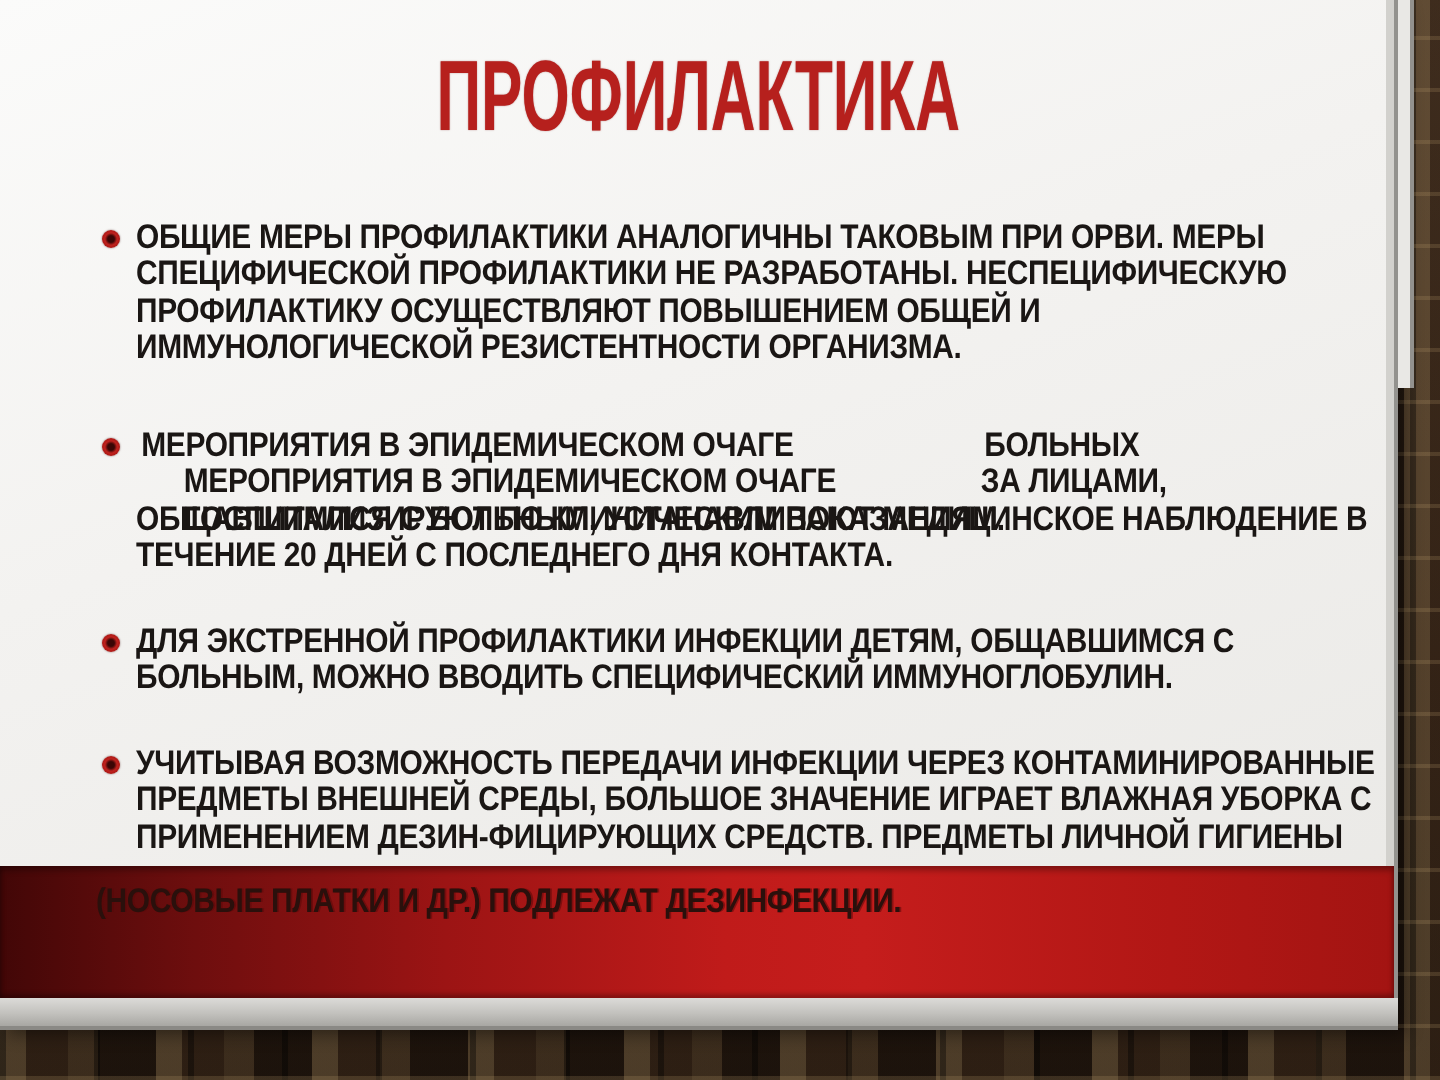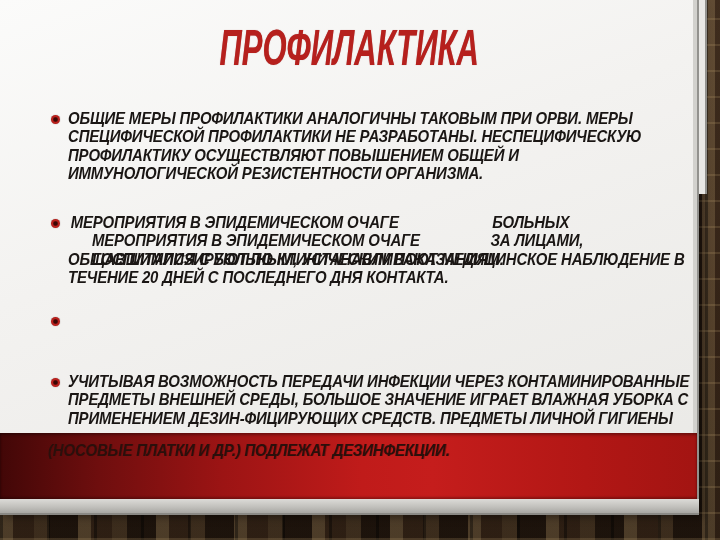--- a/index.html
+++ b/index.html
@@ -1,20 +1,19 @@
 <!DOCTYPE html>
 <html><head>
 <meta charset="utf-8">
 <style>
   html,body{margin:0;padding:0;background:#111;}
   #slide{
     position:relative;width:720px;height:540px;overflow:hidden;
     font-family:"Liberation Sans",sans-serif;
     background:#2e2017;
-    font-style:italic;
   }
   
   .brick{
     position:absolute;left:0;top:0;width:720px;height:540px;
     background-color:#2b1c13;
     background-image:
       repeating-linear-gradient(0deg, rgba(190,160,110,0.20) 0 2px, rgba(0,0,0,0) 2px 26px),
       repeating-linear-gradient(90deg, rgba(0,0,0,0.38) 0 3px, rgba(0,0,0,0) 3px 47px),
       repeating-linear-gradient(90deg, rgba(210,175,120,0.25) 0 13px, rgba(70,48,30,0.35) 13px 34px, rgba(170,135,90,0.20) 34px 49px, rgba(25,16,10,0.45) 49px 78px),
       linear-gradient(180deg,#3a2a1d 0%,#2a1c12 60%,#1f150d 100%);
@@ -102,20 +101,24 @@
     </div>
     <div class="line">
       <span>ГОСПИТАЛИЗИРУЮТ ПО КЛИНИЧЕСКИМ ПОКАЗАНИЯМ.</span>
       <span class="rpart" style="left:480px">ЗА ЛИЦАМИ,</span>
     </div>
     <div class="line">ОБЩАВШИМИСЯ С БОЛЬНЫМ, УСТАНАВЛИВАЮТ МЕДИЦИНСКОЕ НАБЛЮДЕНИЕ В</div>
     <div class="line">ТЕЧЕНИЕ 20 ДНЕЙ С ПОСЛЕДНЕГО ДНЯ КОНТАКТА.</div>
   </div>
 
   <div class="marker" style="left:51px;top:317px"></div>
+  <div class="bullet-text" style="top:312px">
+    <div class="line">ДЛЯ ЭКСТРЕННОЙ ПРОФИЛАКТИКИ ИНФЕКЦИИ ДЕТЯМ, ОБЩАВШИМСЯ С</div>
+    <div class="line">БОЛЬНЫМ, МОЖНО ВВОДИТЬ СПЕЦИФИЧЕСКИЙ ИММУНОГЛОБУЛИН.</div>
+  </div>
 
   <div class="marker" style="left:51px;top:378px"></div>
   <div class="bullet-text" style="top:373px">
     <div class="line">УЧИТЫВАЯ ВОЗМОЖНОСТЬ ПЕРЕДАЧИ ИНФЕКЦИИ ЧЕРЕЗ КОНТАМИНИРОВАННЫЕ</div>
     <div class="line">ПРЕДМЕТЫ ВНЕШНЕЙ СРЕДЫ, БОЛЬШОЕ ЗНАЧЕНИЕ ИГРАЕТ ВЛАЖНАЯ УБОРКА С</div>
     <div class="line">ПРИМЕНЕНИЕМ ДЕЗИН-ФИЦИРУЮЩИХ СРЕДСТВ. ПРЕДМЕТЫ ЛИЧНОЙ ГИГИЕНЫ</div>
   </div>
 
   <div class="banner-line">(НОСОВЫЕ ПЛАТКИ И ДР.) ПОДЛЕЖАТ ДЕЗИНФЕКЦИИ.</div>
 

